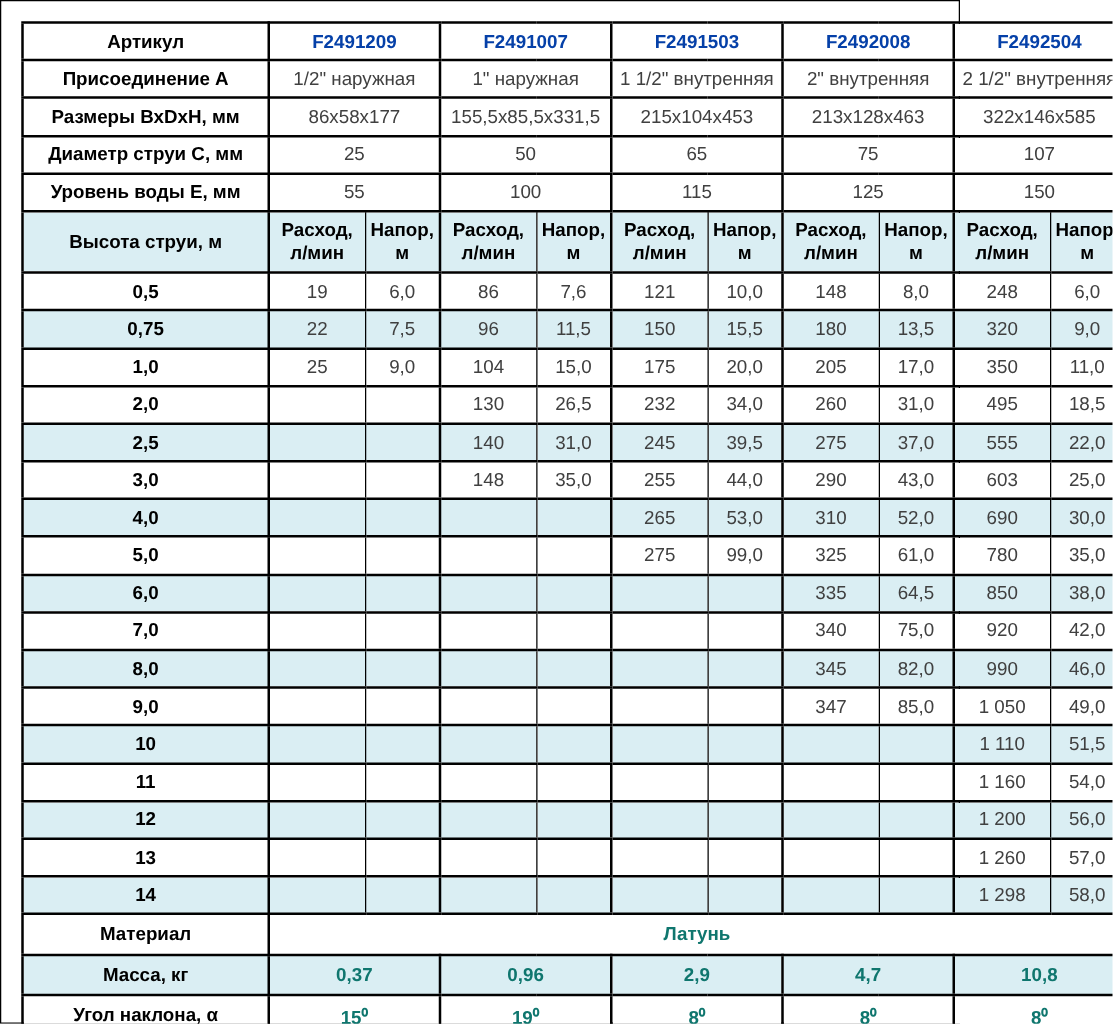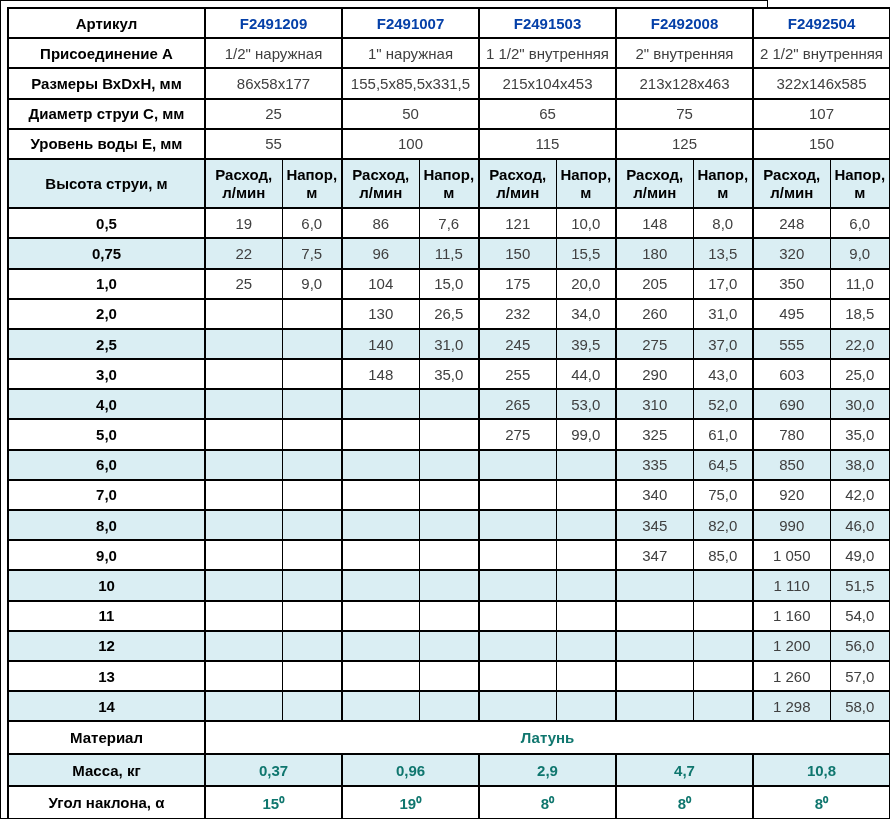--- a/index.html
+++ b/index.html
@@ -5,21 +5,21 @@
   :root{
     --accent:#0540A8;
     --stripe:#DAEEF3;
     --txt:#404040;
     --border:#000000;
   }
   html,body{margin:0;padding:0;background:#ffffff;}
   body{width:890px;height:819px;font-family:"Liberation Sans",sans-serif;}
   .frame{
     box-sizing:border-box;width:768px;height:819px;
-    border:1px solid var(--border);padding:6px;background:#ffffff;
+    border:1px solid var(--border);padding:16px;background:#ffffff;
   }
   table.spec{
     border-collapse:collapse;table-layout:fixed;
     width:884px;height:813px;
     border:2px solid var(--border);
     font-family:"Liberation Sans",sans-serif;
   }
   td{
     border:1px solid var(--border);
     border-top-width:2px;border-bottom-width:2px;

